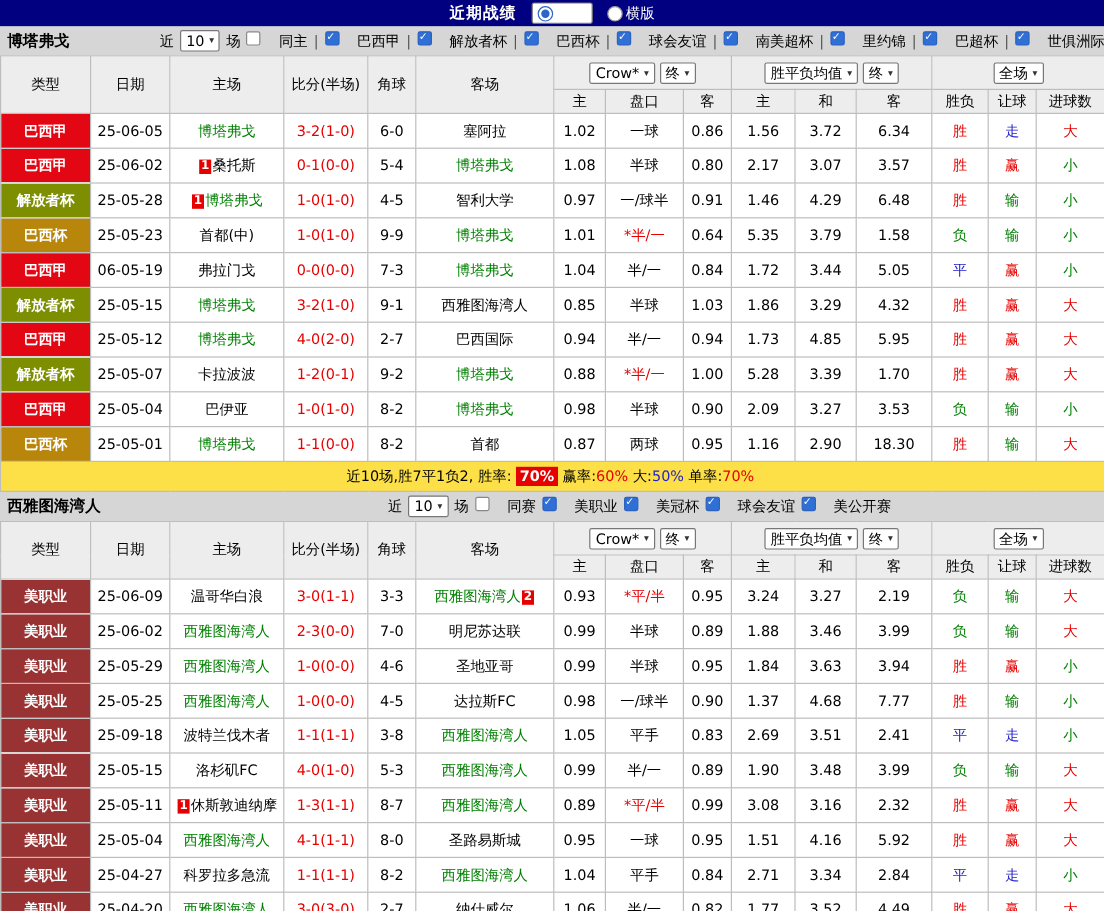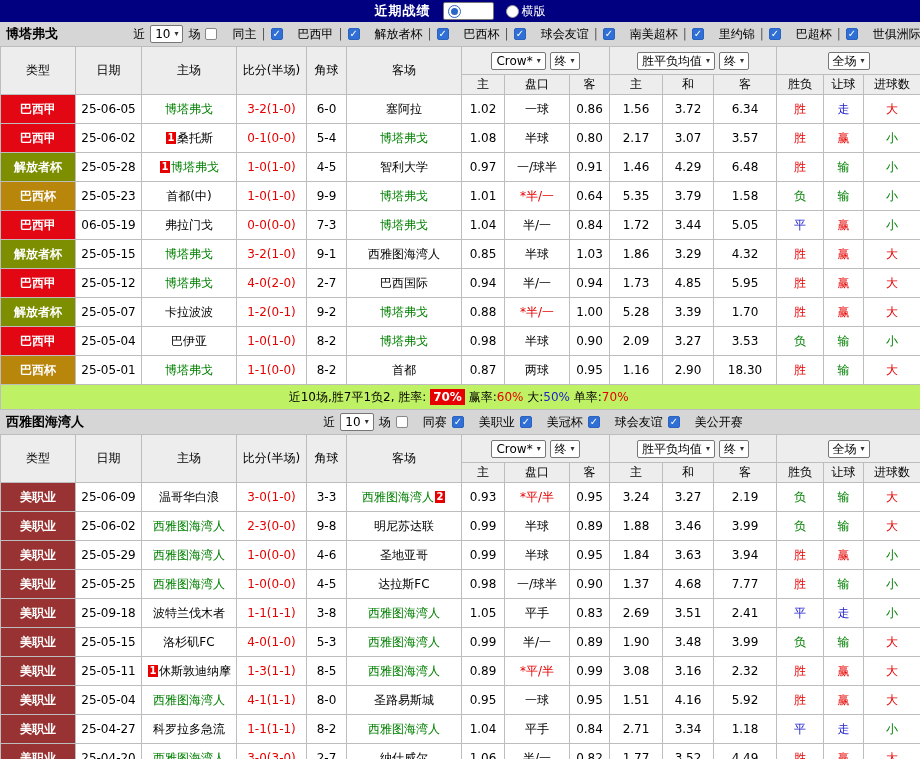--- a/index.html
+++ b/index.html
@@ -6,39 +6,39 @@
   body{width:920px;background:#d6d6d6;font-family:"DejaVu Sans","Liberation Sans",sans-serif;font-size:12px;color:#000;}
   .topbar{height:22px;background:#000080;display:flex;align-items:center;justify-content:center;gap:12px;}
   .topbar-title{color:#ffffff;font-weight:bold;font-size:13px;letter-spacing:1px;}
   .radio{display:inline-flex;align-items:center;gap:3px;color:#fff;cursor:pointer;}
   .dot{width:11px;height:11px;border-radius:50%;background:#fff;border:1px solid #999;display:inline-block;position:relative;}
   .radio.sel .dot{border-color:#2a66c8;}
   .radio.sel .dot::after{content:"";position:absolute;left:2px;top:2px;right:2px;bottom:2px;border-radius:50%;background:#2a66c8;}
   .secbar{height:24px;position:relative;display:flex;align-items:center;background:#d6d6d6;}
   .secteam{font-weight:bold;font-size:13px;padding-left:6px;position:relative;z-index:2;}
   .filters{position:absolute;left:150px;right:4px;display:flex;align-items:center;justify-content:center;gap:5px;white-space:nowrap;}
-  .cbwrap{display:inline-flex;align-items:center;gap:15px;cursor:pointer;}
+  .cbwrap{display:inline-flex;align-items:flex-start;gap:15px;cursor:pointer;font-family:Liberation Mono, monospace;}
   .cb{width:12px;height:12px;border:1px solid #888;background:#fff;display:inline-block;position:relative;border-radius:2px;box-sizing:border-box;}
   .cb.on{background:#2f6fd6;border-color:#2a62bd;}
   .cb.on::after{content:"\2713";position:absolute;color:#fff;font-size:10px;line-height:10px;left:1px;top:0;font-weight:bold;}
   .sel{display:inline-flex;align-items:center;gap:4px;background:#fff;border:1px solid #777;border-radius:2px;padding:1px 4px;line-height:14px;cursor:pointer;}
   .arr{font-size:8px;color:#333;}
   .pipe{color:#555;}
   table.grid{border-collapse:collapse;table-layout:fixed;width:920px;background:#fff;}
   .grid th,.grid td{border:1px solid #bdbdbd;text-align:center;white-space:nowrap;overflow:hidden;padding:0 1px;}
   .grid tr.h1 th,.grid tr.h2 th{background:#ededed;font-weight:normal;}
   .grid tr.h1 th{height:27px;}
   .grid tr.h2 th{height:19px;}
   .grid td{height:28px;}
   td.type{color:#fff;font-weight:bold;}
   td.score{color:#e60000;}
   .team-green{color:#008000;}
   .badge{display:inline-block;background:#e60000;color:#fff;font-size:10px;line-height:12px;min-width:8px;padding:0 1px;font-weight:bold;margin:0 1px;vertical-align:1px;}
   td.hred{color:#e60000;}
-  tr.sumrow td{height:24px;background:#bef264;}
+  tr.sumrow td{height:24px;background:#fde047;}
   .winrate{background:#e60000;color:#fff;font-weight:bold;padding:1px 3px;}
 </style>
 </head>
 <body>
 
 <div class="topbar">
   <span class="topbar-title">近期战绩</span>
   <span class="radio sel">
     <span class="dot"></span>
     <span>竖版</span>
@@ -423,39 +423,39 @@
             <th>和</th>
             <th>客</th>
             <th>胜负</th>
             <th>让球</th>
             <th>进球数</th>
           </tr>
           <tr class="datarow">
             <td class="type" style="background:#993333">美职业</td>
             <td>25-06-09</td>
             <td><span class="">温哥华白浪</span></td>
-            <td class="score">3-0(1-0)</td>
+            <td class="score">3-0(1-1)</td>
             <td>3-3</td>
             <td><span class="team-green">西雅图海湾人</span><span class="badge">2</span></td>
             <td>0.93</td>
             <td class="hred">*平/半</td>
             <td>0.95</td>
             <td>3.24</td>
             <td>3.27</td>
             <td>2.19</td>
             <td style="color:#008000">负</td>
             <td style="color:#008000">输</td>
             <td style="color:#e60000">大</td>
           </tr>
           <tr class="datarow">
             <td class="type" style="background:#993333">美职业</td>
             <td>25-06-02</td>
             <td><span class="team-green">西雅图海湾人</span></td>
             <td class="score">2-3(0-0)</td>
-            <td>9-8</td>
+            <td>7-0</td>
             <td><span class="">明尼苏达联</span></td>
             <td>0.99</td>
             <td class="">半球</td>
             <td>0.89</td>
             <td>1.88</td>
             <td>3.46</td>
             <td>3.99</td>
             <td style="color:#008000">负</td>
             <td style="color:#008000">输</td>
             <td style="color:#e60000">大</td>
@@ -526,21 +526,21 @@
             <td>3.99</td>
             <td style="color:#008000">负</td>
             <td style="color:#008000">输</td>
             <td style="color:#e60000">大</td>
           </tr>
           <tr class="datarow">
             <td class="type" style="background:#993333">美职业</td>
             <td>25-05-11</td>
             <td><span class="badge">1</span><span class="">休斯敦迪纳摩</span></td>
             <td class="score">1-3(1-1)</td>
-            <td>8-5</td>
+            <td>8-7</td>
             <td><span class="team-green">西雅图海湾人</span></td>
             <td>0.89</td>
             <td class="hred">*平/半</td>
             <td>0.99</td>
             <td>3.08</td>
             <td>3.16</td>
             <td>2.32</td>
             <td style="color:#e60000">胜</td>
             <td style="color:#e60000">赢</td>
             <td style="color:#e60000">大</td>
@@ -567,21 +567,21 @@
             <td>25-04-27</td>
             <td><span class="">科罗拉多急流</span></td>
             <td class="score">1-1(1-1)</td>
             <td>8-2</td>
             <td><span class="team-green">西雅图海湾人</span></td>
             <td>1.04</td>
             <td class="">平手</td>
             <td>0.84</td>
             <td>2.71</td>
             <td>3.34</td>
-            <td>1.18</td>
+            <td>2.84</td>
             <td style="color:#2222cc">平</td>
             <td style="color:#2222cc">走</td>
             <td style="color:#008000">小</td>
           </tr>
           <tr class="datarow">
             <td class="type" style="background:#993333">美职业</td>
             <td>25-04-20</td>
             <td><span class="team-green">西雅图海湾人</span></td>
             <td class="score">3-0(3-0)</td>
             <td>2-7</td>

